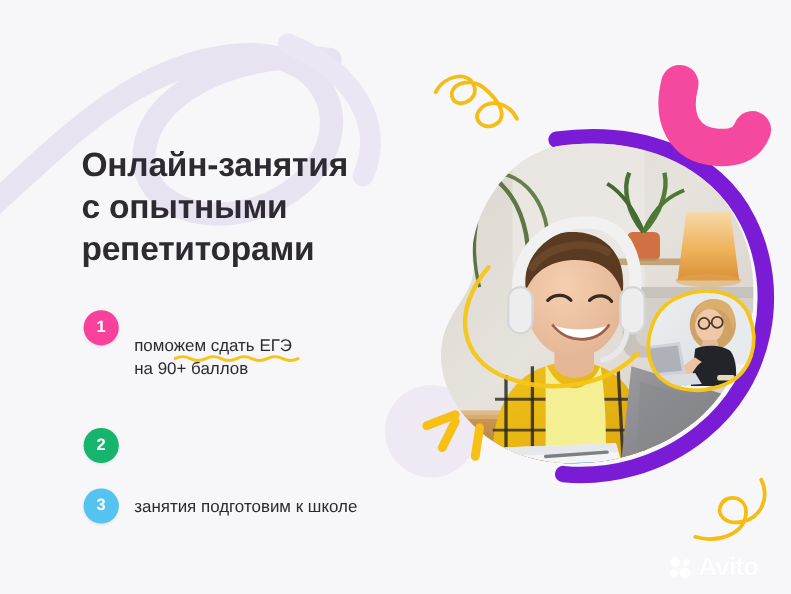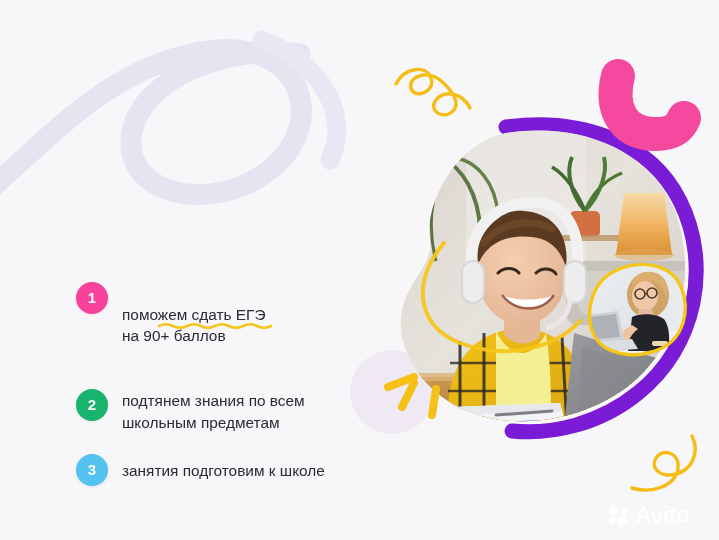--- a/index.html
+++ b/index.html
@@ -138,38 +138,39 @@
       <g>
         <path d="M -40 215 C 40 150 100 70 200 52 C 300 34 330 120 272 168
                  C 214 216 120 196 132 132 C 142 78 228 44 300 54" fill="none" stroke="#e8e3f1" stroke-width="21" stroke-linecap="round"></path>
         <path d="M 262 40 C 318 62 352 112 330 160" fill="none" stroke="#ebe6f3" stroke-width="19" stroke-linecap="round"></path>
       </g>
 
       <circle cx="392" cy="392" r="42" fill="#efe9f4"></circle>
     </g>
   </svg>
 
+  <h1 class="headline">Онлайн-занятия
+с опытными
+репетиторами</h1>
 
   <ul class="benefits">
 
     <li class="benefit benefit-1">
       <span class="bullet" style="background:#f7419b">1</span>
       <span class="benefit-text">
         <span>поможем сдать ЕГЭ
 на 90+ баллов</span>
         <svg class="wave-underline" viewBox="0 0 118 7" xmlns="http://www.w3.org/2000/svg" preserveAspectRatio="none">
           <path d="M1 4 Q 8 0.5 15 4 T 29 4 T 43 4 T 57 4 T 71 4 T 85 4 T 99 4 T 113 4" fill="none" stroke="#f5c518" stroke-width="2.6" stroke-linecap="round"></path>
         </svg>
       </span>
     </li>
 
     <li class="benefit benefit-2">
       <span class="bullet" style="background:#16b46d">2</span>
-      <span class="benefit-text">подтянем знания по всем
-школьным предметам</span>
     </li>
 
     <li class="benefit benefit-3">
       <span class="bullet" style="background:#54c3ef">3</span>
       <span class="benefit-text">занятия подготовим к школе</span>
     </li>
   </ul>
 
   <div class="photo-stage">
     <svg viewBox="0 0 363 330" width="363" height="330" xmlns="http://www.w3.org/2000/svg">

